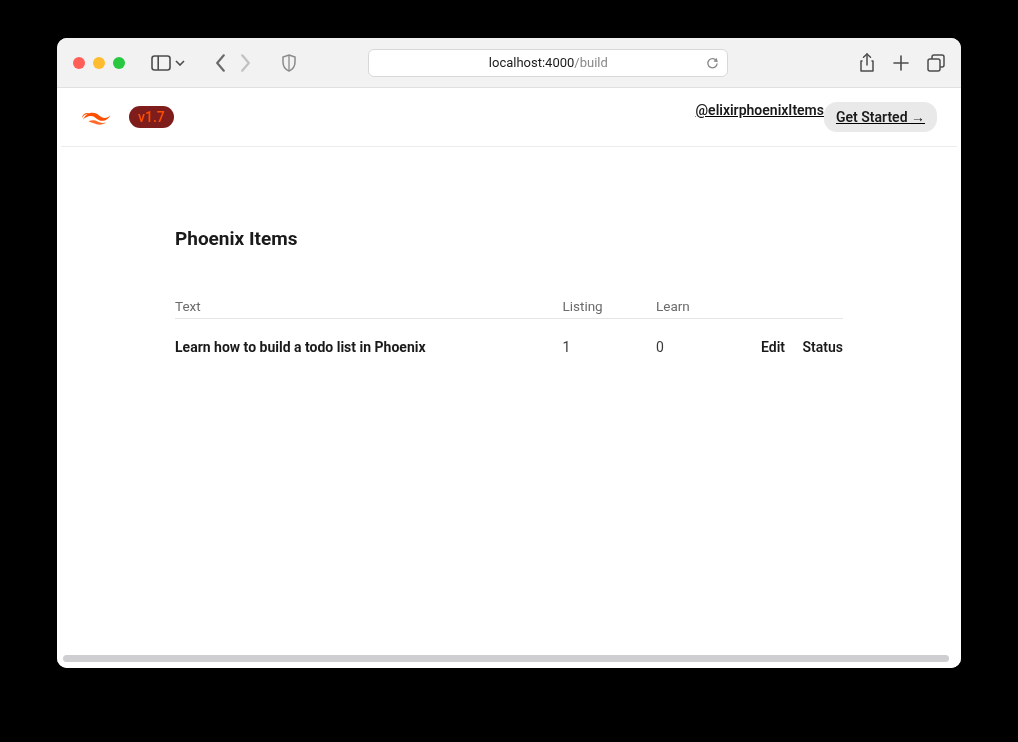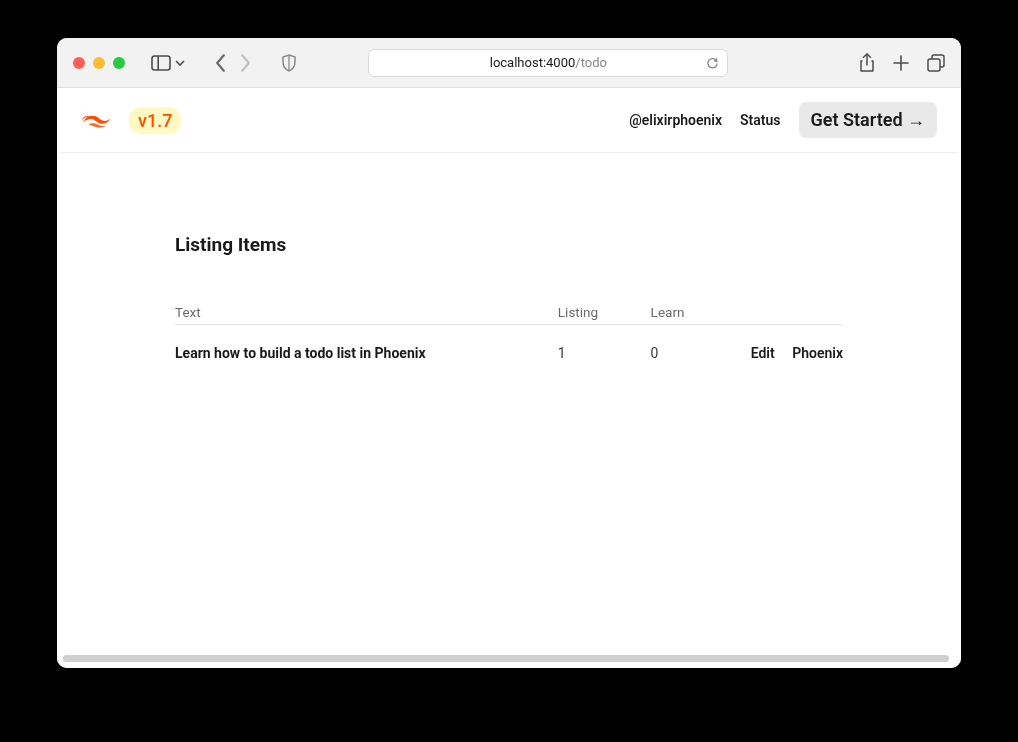--- a/index.html
+++ b/index.html
@@ -141,48 +141,48 @@
       align-items: center;
       gap: 14px;
     }
 
     .phoenix-logo {
       color: #fd4f00;
       display: flex;
     }
 
     .version-badge {
-      background: #fef9c3;
+      background: #7f1d1d;
       color: #fd4f00;
-      font-size: 18px;
+      font-size: 14px;
       font-weight: 500;
       padding: 3px 9px;
       border-radius: 12px;
     }
 
     .phoenix-nav {
       display: flex;
-      align-items: center;
-      gap: 18px;
-      font-size: 14px;
+      align-items: flex-start;
+      font-size: 14px;
+      text-decoration: underline;
     }
 
     .phoenix-nav a {
       color: #1a1a1a;
       font-weight: 600;
       text-decoration: none;
     }
 
     .get-started-btn {
       background: #e9e9e9;
       color: #1a1a1a;
       font-weight: 600;
-      font-size: 18px;
+      font-size: 14px;
       padding: 7px 12px;
-      border-radius: 7px;
+      border-radius: 13px;
       text-decoration: none;
     }
 
     .main-content {
       max-width: 680px;
       margin: 0 auto;
       padding: 80px 6px 20px;
     }
 
     .page-header {
@@ -296,21 +296,21 @@
 
     <span class="shield-icon">
       <svg class="icon-svg" width="16" height="18" viewBox="0 0 16 18" fill="none" stroke="currentColor" stroke-width="1.5">
         <path d="M8 1 L14 3 V8 C14 12 11.5 15.5 8 17 C4.5 15.5 2 12 2 8 V3 Z"></path>
         <path d="M8 1 V17" stroke-width="1.3"></path>
       </svg>
     </span>
 
     <div class="address-bar">
       <span class="url-host">localhost:4000</span>
-        <span class="url-path">/todo</span>
+        <span class="url-path">/build</span>
       <span class="reload-icon">
         <svg class="icon-svg" width="13" height="14" viewBox="0 0 14 14" fill="none" stroke="currentColor" stroke-width="1.4">
           <path d="M11.5 5 A5 5 0 1 0 12 7.5"></path>
           <polyline points="11,2 11.7,5.2 8.5,4.6"></polyline>
         </svg>
       </span>
     </div>
 
     <div class="chrome-right">
       <span>
@@ -343,47 +343,47 @@
           <svg class="icon-svg" width="34" height="22" viewBox="0 0 70 48" fill="currentColor">
             <path d="M2 30 C8 18 18 12 30 16 C36 18 40 26 50 26 C54 26 58 24 62 20 C58 28 50 34 40 32 C32 30 28 22 20 22 C12 22 6 26 2 30 Z"></path>
             <path d="M14 34 C20 30 28 30 34 34 C38 36 44 38 52 36 C48 40 40 42 32 40 C26 38 22 36 14 34 Z" opacity="0.85"></path>
             <path d="M0 26 C4 20 10 16 18 18 C14 14 8 14 4 18 C2 20 0 23 0 26 Z" opacity="0.9"></path>
           </svg>
         </span>
         <span class="version-badge">v1.7</span>
       </div>
       <div class="phoenix-nav">
         <a href="#">@elixirphoenix</a>
-        <a href="#">Status</a>
+        <a href="#">Items</a>
         <a href="#" class="get-started-btn">Get Started →</a>
       </div>
     </div>
 
     <div class="main-content">
       <div class="page-header">
-        <h1 class="page-title">Listing Items</h1>
+        <h1 class="page-title">Phoenix Items</h1>
       </div>
 
       <table>
         <thead>
           <tr>
             <th style="width:58%">Text</th>
             <th style="width:14%">Listing</th>
             <th style="width:13%">Learn</th>
             <th></th>
           </tr>
         </thead>
         <tbody>
           <tr>
             <td class="cell-text">Learn how to build a todo list in Phoenix</td>
             <td>1</td>
             <td>0</td>
             <td class="row-actions">
               <a href="#">Edit</a>
-              <a href="#">Phoenix</a>
+              <a href="#">Status</a>
             </td>
           </tr>
         </tbody>
       </table>
     </div>
 
   </div>
 
   <div class="bottom-scrollbar"></div>
 </div>

